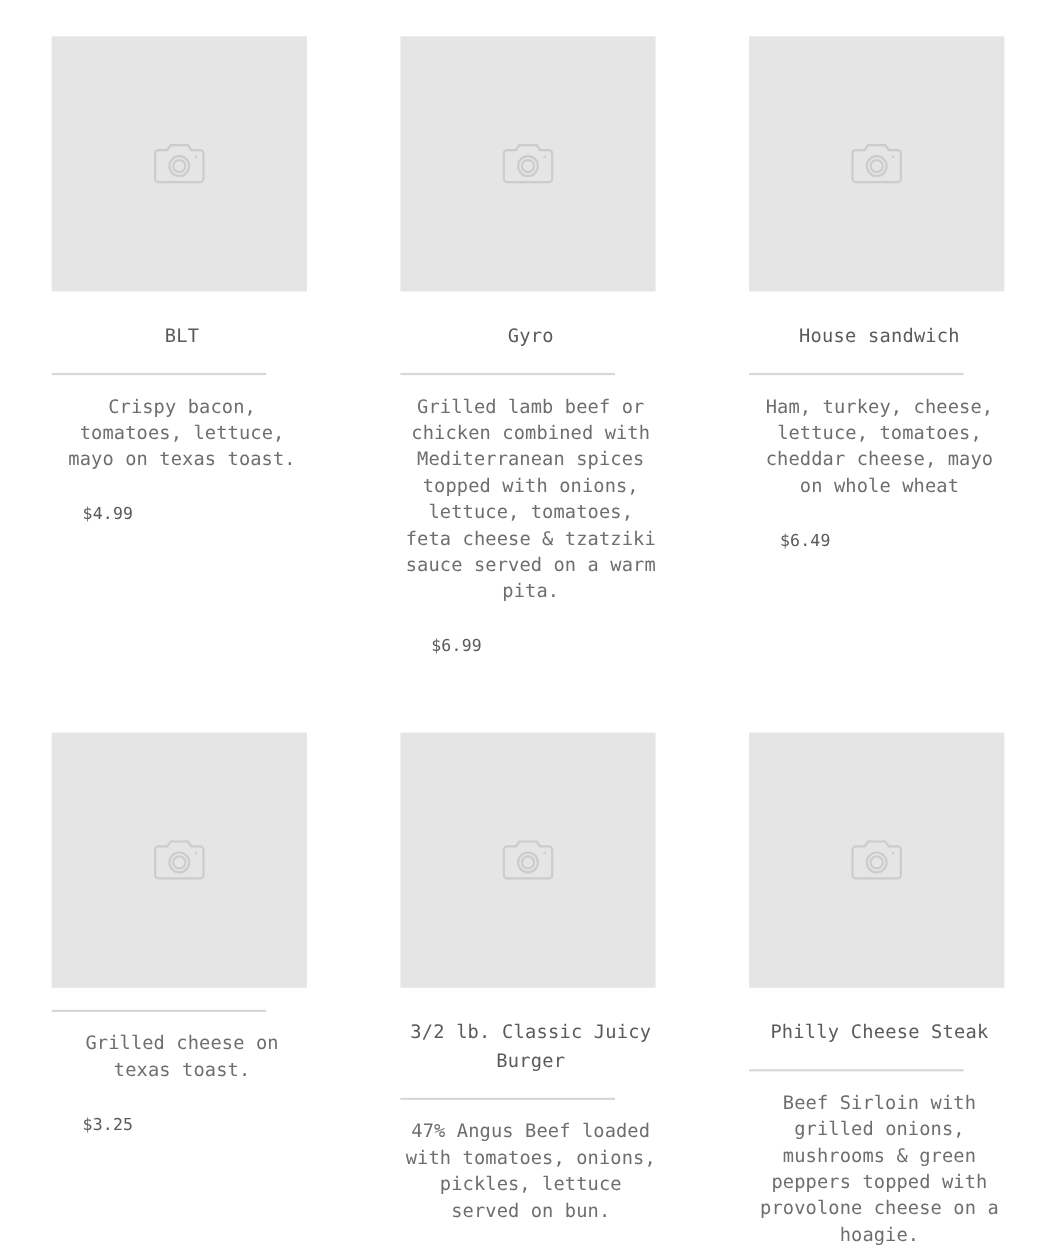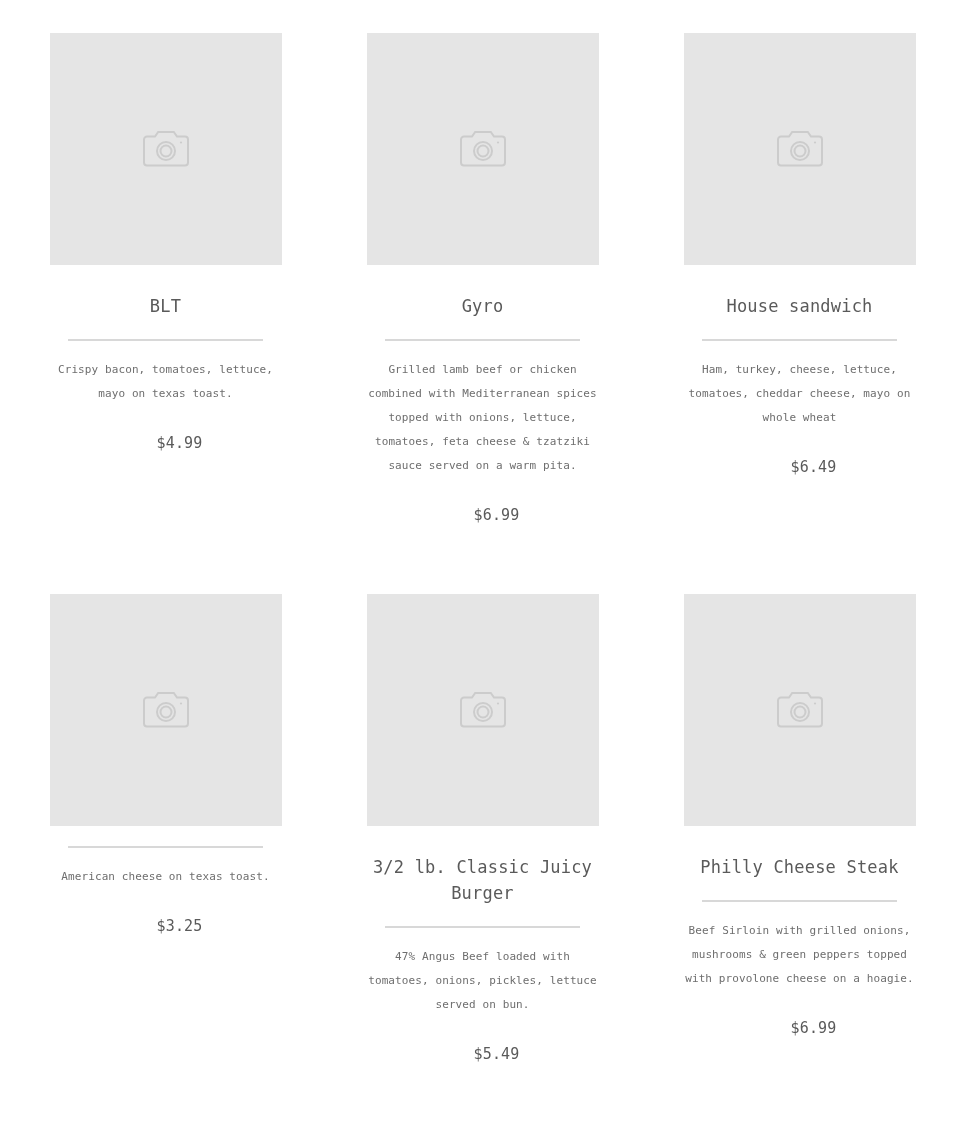--- a/index.html
+++ b/index.html
@@ -18,21 +18,21 @@
     display: grid;
     grid-template-columns: repeat(3, 1fr);
     column-gap: 80px;
     row-gap: 0px;
     align-items: start;
   }
 
   .menu-item {
     display: flex;
     flex-direction: column;
-    align-items: center;
+    align-items: flex-start;
     width: 100%;
     padding-bottom: 68px;
   }
 
   .item-image {
     width: 232px;
     height: 232px;
     background: #e5e5e5;
     display: flex;
     align-items: center;
@@ -56,21 +56,21 @@
   .item-divider {
     width: 195px;
     height: 2px;
     background: #d8d8d8;
     margin: 20px 0 17px 0;
     border: 0;
     flex: none;
   }
 
   .item-description {
-    font-size: 11px;
+    font-size: 17px;
     line-height: 24px;
     color: #6e6e6e;
     text-align: center;
     width: 100%;
     letter-spacing: 0.1px;
   }
 
   .item-price {
     margin-top: 26px;
     font-size: 15px;
@@ -134,21 +134,21 @@
   <div class="menu-item">
     <div class="item-image">
       <svg class="camera-icon" width="48" height="38" viewBox="0 0 48 38" fill="none" stroke="#cccccc" stroke-width="2">
         <path d="M2 9.5 a3 3 0 0 1 3-3 h8 l3.2-4.5 h15.6 l3.2 4.5 h8 a3 3 0 0 1 3 3 v23 a3 3 0 0 1 -3 3 h-38 a3 3 0 0 1 -3 -3 z"></path>
         <circle cx="24" cy="21" r="9"></circle>
         <circle cx="24" cy="21" r="5.5"></circle>
         <circle cx="39" cy="12.5" r="1.1" fill="#cccccc" stroke="none"></circle>
       </svg>
     </div>
     <div class="item-divider"></div>
-    <div class="item-description">American cheese on texas toast.</div>
+    <div class="item-description">Grilled cheese on texas toast.</div>
     <div class="item-price">$3.25</div>
   </div>
 
   <div class="menu-item">
     <div class="item-image">
       <svg class="camera-icon" width="48" height="38" viewBox="0 0 48 38" fill="none" stroke="#cccccc" stroke-width="2">
         <path d="M2 9.5 a3 3 0 0 1 3-3 h8 l3.2-4.5 h15.6 l3.2 4.5 h8 a3 3 0 0 1 3 3 v23 a3 3 0 0 1 -3 3 h-38 a3 3 0 0 1 -3 -3 z"></path>
         <circle cx="24" cy="21" r="9"></circle>
         <circle cx="24" cy="21" r="5.5"></circle>
         <circle cx="39" cy="12.5" r="1.1" fill="#cccccc" stroke="none"></circle>

